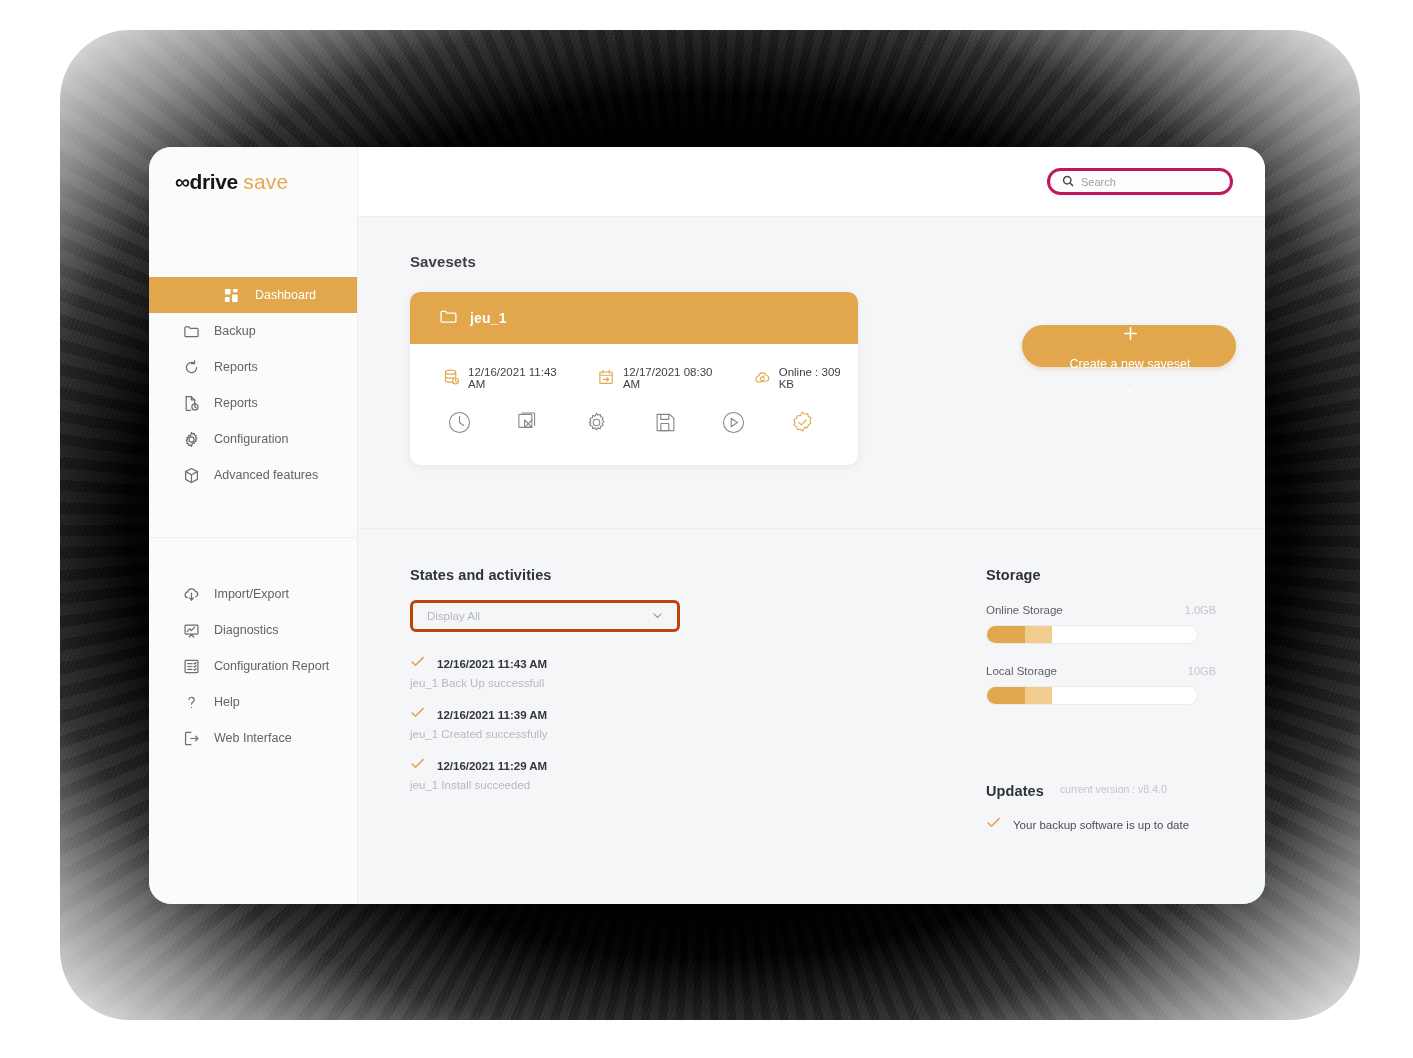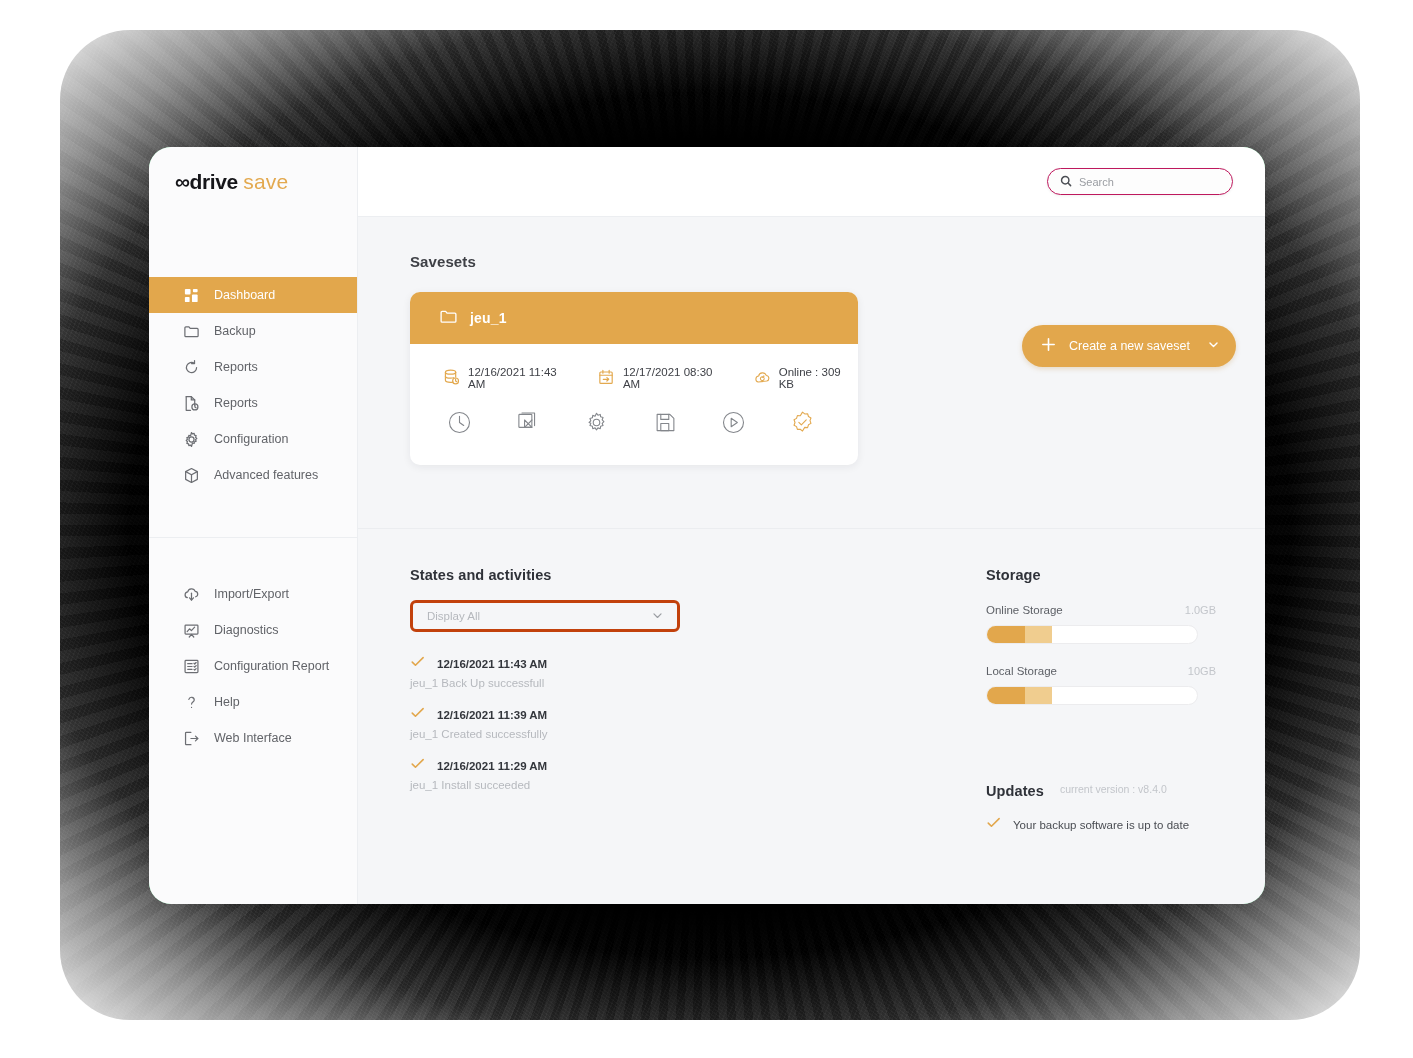--- a/index.html
+++ b/index.html
@@ -57,42 +57,42 @@
   .logo .save { color: #e3a94f; font-weight: normal; letter-spacing: 0.2px; }
 
   .nav-top { margin-top: 60px; }
   .nav-item {
     display: flex; align-items: center;
     height: 36px; padding-left: 33px; gap: 14px;
     color: #616368; font-size: 12.5px;
     cursor: pointer;
   }
   .nav-item .ico { width: 18px; height: 18px; display: flex; align-items: center; justify-content: center; flex: 0 0 18px; }
-  .nav-item.active { background: #e2a74c; color: #ffffff; }
+  .nav-item.active { background: #e2a74c; color: #ffffff; justify-content: center; }
   .nav-item.active .ico svg { stroke: #ffffff; }
   .nav-item.active .ico svg .fill { fill: #ffffff; stroke: none; }
   .nav-sep { margin: 0 0 0 0; border-top: 1px solid #eceef1; }
   .nav-bottom { margin-top: 0; padding-top: 38px; }
   .nav-bottom .nav-item { height: 36px; }
   .spacer-flex { flex: 1 1 auto; }
 
   svg.lico { width: 17px; height: 17px; fill: none; stroke: #6c6e73; stroke-width: 1.3; stroke-linecap: round; stroke-linejoin: round; }
 
   
   .main { flex: 1 1 auto; display: flex; flex-direction: column; min-width: 0; }
   .topbar {
     height: 70px; background: #ffffff;
     border-bottom: 1px solid #eceef1;
     display: flex; align-items: center; justify-content: flex-end;
     padding-right: 32px;
   }
   .search-box {
     width: 186px; height: 27px;
     background: #fdfdfd;
-    border: 1px solid #be185d;
+    border: 3px solid #be185d;
     border-radius: 14px;
     box-shadow: 0 1px 3px rgba(0,0,0,0.06);
     display: flex; align-items: center; gap: 7px;
     padding: 0 12px;
   }
   .search-box input {
     border: none; outline: none; background: transparent;
     font-family: "Liberation Sans", sans-serif;
     font-size: 11px; color: #8d9095; width: 100%;
   }
@@ -105,20 +105,21 @@
   .create-btn {
     position: absolute; right: 29px; top: 108px;
     width: 214px; height: 42px;
     background: #e2a74c; color: #ffffff;
     border-radius: 21px; border: none;
     display: flex; align-items: center; gap: 12px;
     padding: 0 16px 0 18px;
     font-family: "Liberation Sans", sans-serif;
     font-size: 12.5px; cursor: pointer;
     box-shadow: 0 2px 5px rgba(190,140,60,0.25);
+    flex-direction: column;
   }
   .create-btn .lbl { flex: 1 1 auto; text-align: left; }
 
   
   .saveset-card {
     margin-top: 22px;
     width: 448px;
     background: #ffffff;
     border-radius: 10px;
     box-shadow: 0 2px 8px rgba(30,35,45,0.07);

